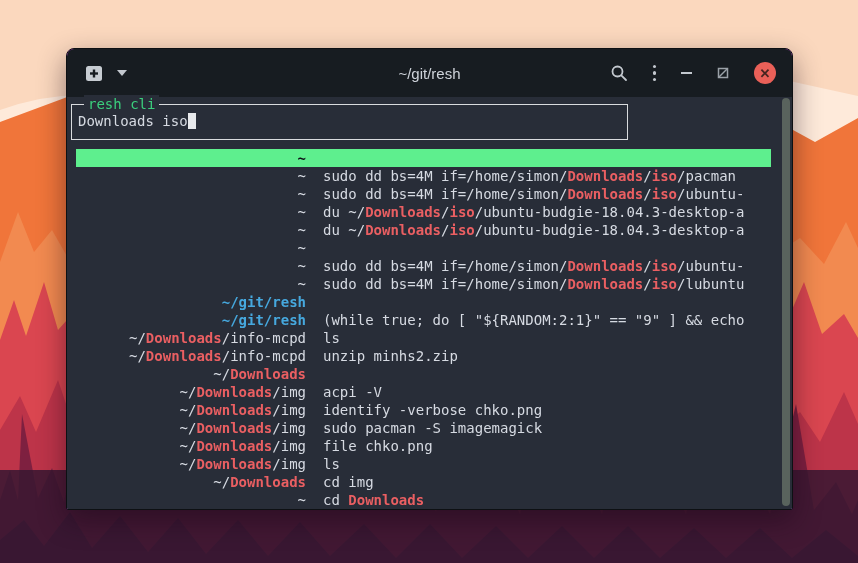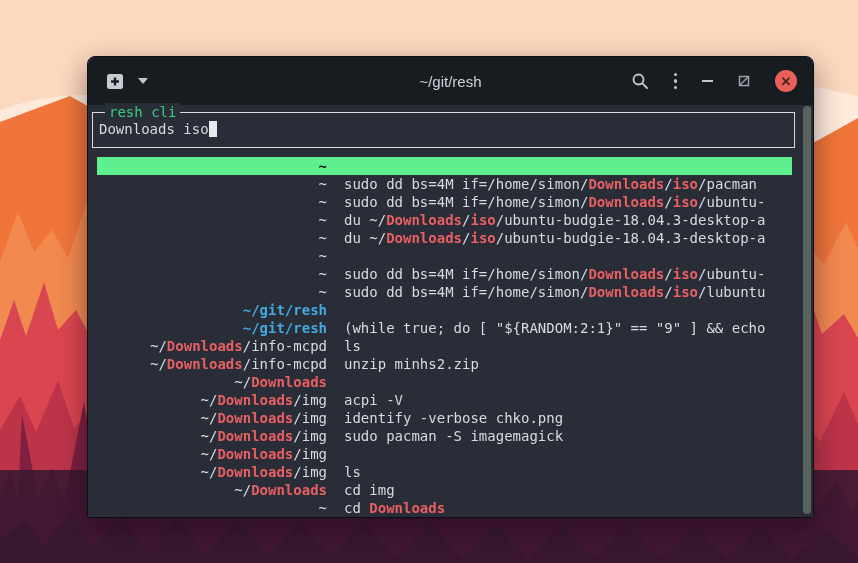--- a/index.html
+++ b/index.html
@@ -2,25 +2,24 @@
 <html><head>
 <meta charset="utf-8">
 <style>
   * { margin:0; padding:0; box-sizing:border-box; }
   html,body { width:858px; height:563px; overflow:hidden; font-family:"Liberation Sans", sans-serif; }
   .stage { position:relative; width:858px; height:563px; background:#fbd8be; }
   .wallpaper { position:absolute; inset:0; }
 
   
   .window {
-    position:absolute; left:66px; top:56px; width:727px; height:462px;
+    position:absolute; left:66px; top:48px; width:727px; height:462px;
     border-radius:8px 8px 2px 2px; overflow:hidden;
     border:1px solid #0d1013; box-shadow:0 10px 28px rgba(20,5,20,.45);
     background:#d946ef;
-    margin-left:21px;
   }
   .titlebar {
     position:relative; height:48px; background:#171c21;
     display:flex; align-items:center; padding:0 16px;
   }
   .tb-left { display:flex; align-items:center; gap:12px; }
   .newtab-btn { width:22px; height:19px; display:flex; align-items:center; justify-content:center; cursor:pointer; }
   .chev { width:0; height:0; border-left:5px solid transparent; border-right:5px solid transparent; border-top:6px solid #c3c8cf; cursor:pointer; }
   .tb-title {
     position:absolute; left:0; right:0; text-align:center;
@@ -33,21 +32,21 @@
   .min-dash { width:11px; height:2px; background:#c3c8cf; }
   .close-btn {
     width:22px; height:22px; border-radius:50%; background:#ea6058;
     display:flex; align-items:center; justify-content:center;
     color:#47241f; font-size:13px; font-weight:bold; line-height:1; cursor:pointer;
   }
 
   
   .term { position:relative; height:414px; background:#282d38; font-family:"DejaVu Sans Mono","Liberation Mono",monospace; font-size:14px; color:#d6dae2; }
   .resh-frame {
-    position:absolute; left:4px; top:7px; width:703px; height:36px;
+    position:absolute; left:4px; top:7px; width:557px; height:36px;
     border:1px solid #d9dbde;
   }
   .frame-label {
     position:absolute; top:-10px; left:12px; padding:0 4px;
     background:#282d38; color:#3bcf7d; font-size:14px; line-height:18px;
   }
   .input-line { position:absolute; left:6px; top:8px; white-space:pre; }
   .cursor { display:inline-block; width:8px; height:16px; background:#e7e9ec; vertical-align:-3px; }
 
   .history { position:absolute; left:9px; top:52px; width:695px; }
@@ -141,21 +140,21 @@
           <div class="hrow"><span class="loc"><span class="seg">~</span></span><span class="gap"></span><span class="cmd"><span class="seg">sudo dd bs=4M if=/home/simon/</span><span class="seg m">Downloads</span><span class="seg">/</span><span class="seg m">iso</span><span class="seg">/ubuntu-</span></span></div>
           <div class="hrow"><span class="loc"><span class="seg">~</span></span><span class="gap"></span><span class="cmd"><span class="seg">sudo dd bs=4M if=/home/simon/</span><span class="seg m">Downloads</span><span class="seg">/</span><span class="seg m">iso</span><span class="seg">/lubuntu</span></span></div>
           <div class="hrow"><span class="loc"><span class="seg b">~/git/resh</span></span><span class="gap"></span></div>
           <div class="hrow"><span class="loc"><span class="seg b">~/git/resh</span></span><span class="gap"></span><span class="cmd"><span class="seg">(while true; do [ "${RANDOM:2:1}" == "9" ] &amp;&amp; echo</span></span></div>
           <div class="hrow"><span class="loc"><span class="seg">~/</span><span class="seg m">Downloads</span><span class="seg">/info-mcpd</span></span><span class="gap"></span><span class="cmd"><span class="seg">ls</span></span></div>
           <div class="hrow"><span class="loc"><span class="seg">~/</span><span class="seg m">Downloads</span><span class="seg">/info-mcpd</span></span><span class="gap"></span><span class="cmd"><span class="seg">unzip minhs2.zip</span></span></div>
           <div class="hrow"><span class="loc"><span class="seg">~/</span><span class="seg m">Downloads</span></span><span class="gap"></span></div>
           <div class="hrow"><span class="loc"><span class="seg">~/</span><span class="seg m">Downloads</span><span class="seg">/img</span></span><span class="gap"></span><span class="cmd"><span class="seg">acpi -V</span></span></div>
           <div class="hrow"><span class="loc"><span class="seg">~/</span><span class="seg m">Downloads</span><span class="seg">/img</span></span><span class="gap"></span><span class="cmd"><span class="seg">identify -verbose chko.png</span></span></div>
           <div class="hrow"><span class="loc"><span class="seg">~/</span><span class="seg m">Downloads</span><span class="seg">/img</span></span><span class="gap"></span><span class="cmd"><span class="seg">sudo pacman -S imagemagick</span></span></div>
-          <div class="hrow"><span class="loc"><span class="seg">~/</span><span class="seg m">Downloads</span><span class="seg">/img</span></span><span class="gap"></span></div>
+          <div class="hrow"><span class="loc"><span class="seg">~/</span><span class="seg m">Downloads</span><span class="seg">/img</span></span><span class="gap"></span><span class="cmd"><span class="seg">file chko.png</span></span></div>
           <div class="hrow"><span class="loc"><span class="seg">~/</span><span class="seg m">Downloads</span><span class="seg">/img</span></span><span class="gap"></span><span class="cmd"><span class="seg">ls</span></span></div>
           <div class="hrow"><span class="loc"><span class="seg">~/</span><span class="seg m">Downloads</span></span><span class="gap"></span><span class="cmd"><span class="seg">cd img</span></span></div>
           <div class="hrow"><span class="loc"><span class="seg">~</span></span><span class="gap"></span><span class="cmd"><span class="seg">cd </span><span class="seg m">Downloads</span></span></div>
         </div>
 
       <div class="scrollbar"></div>
     </div>
 
   </div>
 </div>

